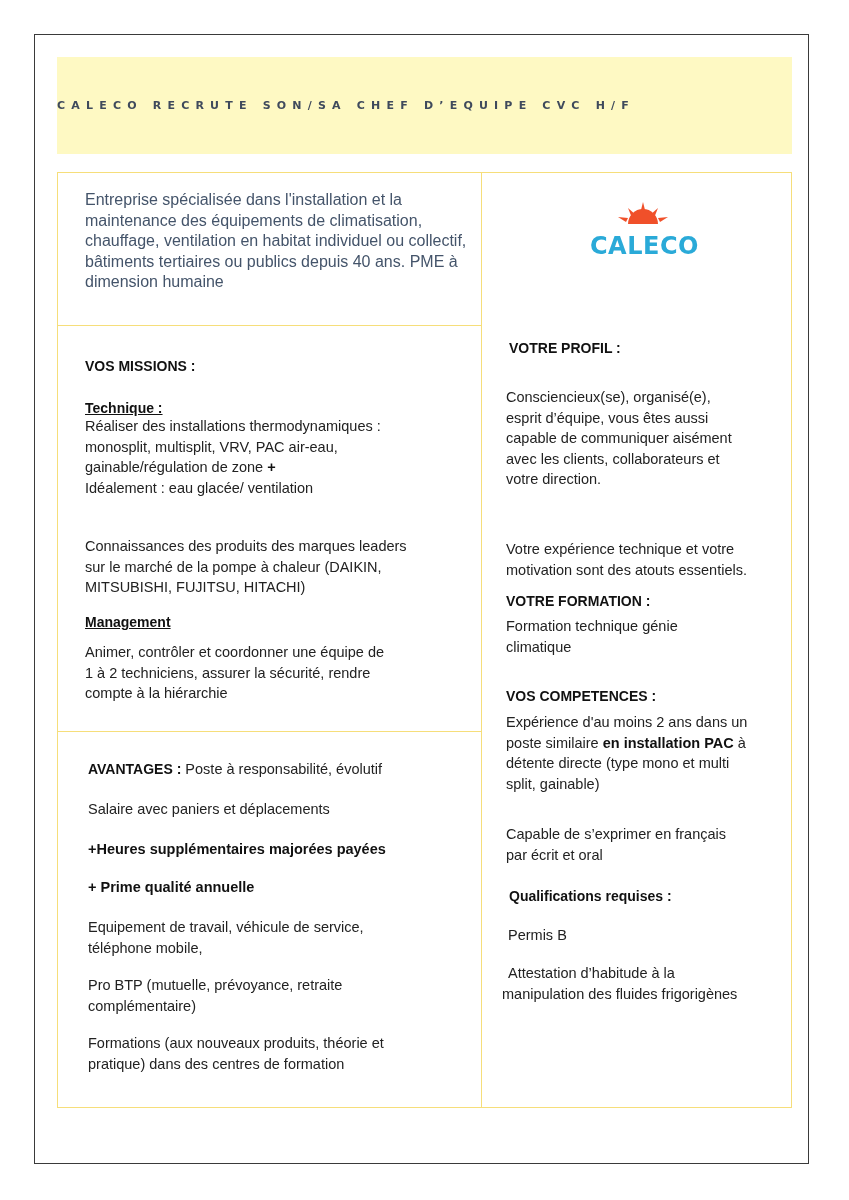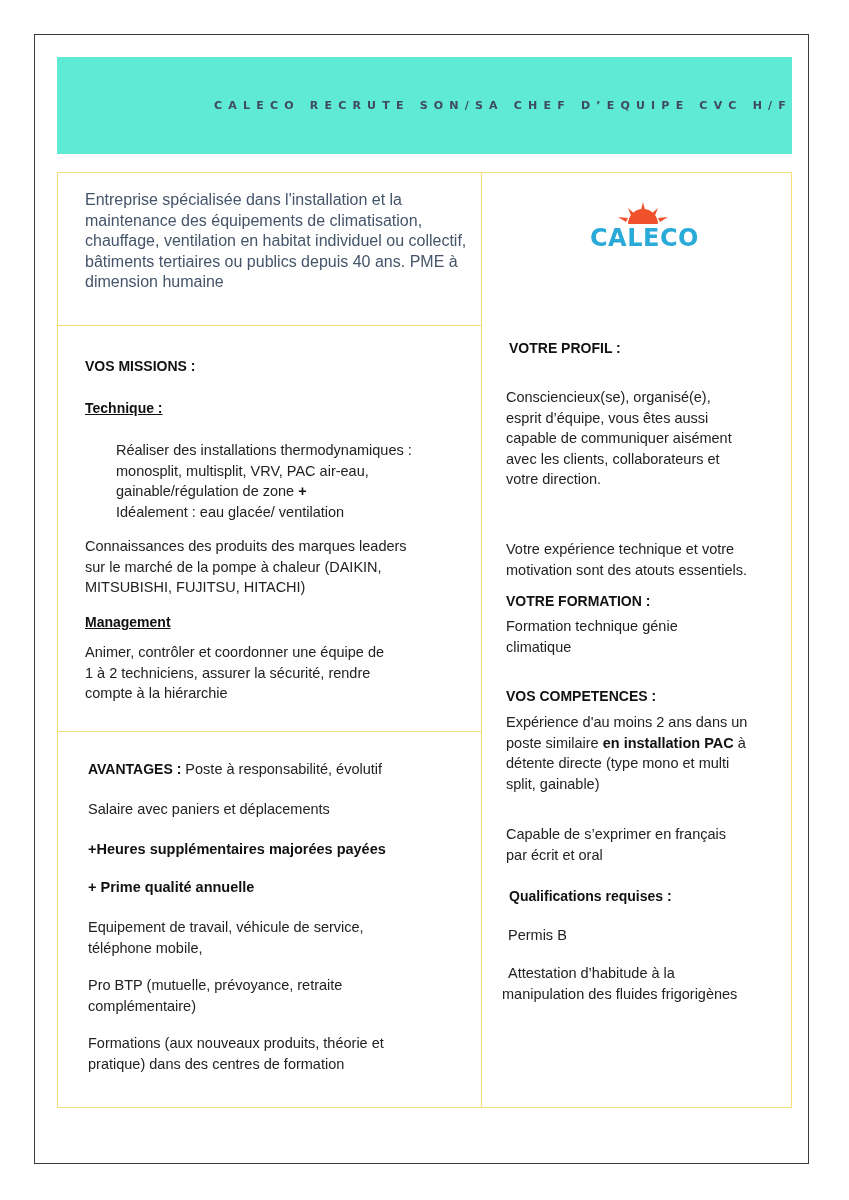--- a/index.html
+++ b/index.html
@@ -1,18 +1,18 @@
 <!DOCTYPE html>
 <html><head>
 <meta charset="utf-8">
 <style>
   html, body { margin: 0; padding: 0; background: #ffffff; }
   body { width: 849px; height: 1200px; position: relative; font-family: "Liberation Sans", sans-serif; color: #222; }
   .page-frame { position: absolute; left: 34px; top: 34px; width: 775px; height: 1130px; border: 1.5px solid #3a3a3a; box-sizing: border-box; }
-  .banner { position: absolute; left: 57px; top: 57px; width: 735px; height: 97px; background: #5eead4; display: flex; align-items: center; justify-content: flex-end; }
+  .banner { position: absolute; left: 57px; top: 57px; width: 735px; height: 97px; background: #fef9c3; display: flex; align-items: center; justify-content: flex-start; }
   .banner-title { font-family: "DejaVu Sans", sans-serif; font-weight: bold; font-size: 11px; letter-spacing: 6.2px; color: #3f4a5c; white-space: nowrap; }
   .panel { position: absolute; border: 1.5px solid #f6de7a; box-sizing: border-box; background: #fff; }
   .left-top { left: 57px; top: 172px; width: 425px; height: 154px; }
   .left-mid { left: 57px; top: 325px; width: 425px; height: 407px; }
   .left-bot { left: 57px; top: 731px; width: 425px; height: 377px; }
   .right { left: 481px; top: 172px; width: 311px; height: 936px; }
   .intro { position: absolute; left: 85px; top: 190px; width: 385px; font-size: 16px; line-height: 20.6px; color: #44546a; }
   .logo { position: absolute; left: 588px; top: 200px; width: 110px; height: 60px; }
   .txt { position: absolute; font-size: 14.5px; line-height: 20.6px; color: #222; }
   .h { font-weight: bold; font-size: 14px; color: #111; }
@@ -39,26 +39,26 @@
   <svg width="110" height="60" viewBox="0 0 110 60">
     <g fill="#f0502a">
       <path d="M40 24 A15 15 0 0 1 70 24 Z"></path>
       <polygon points="55,2 52,14 58,14"></polygon>
       <polygon points="40,8 44,18 48,15"></polygon>
       <polygon points="70,8 62,15 66,18"></polygon>
       <polygon points="30,17 38,22 40,18"></polygon>
       <polygon points="80,17 70,18 72,22"></polygon>
     </g>
   </svg>
-  <div style="position:absolute;left:2px;top:24px;width:106px;text-align:center;font-family:'DejaVu Sans',sans-serif;font-weight:bold;font-size:24px;color:#2aaad8;letter-spacing:0.5px;">CALECO</div>
+  <div style="position:absolute;left:2px;top:32px;width:106px;text-align:center;font-family:'DejaVu Sans',sans-serif;font-weight:bold;font-size:24px;color:#2aaad8;letter-spacing:0.5px;">CALECO</div>
 </div>
 
 <div class="txt h" style="left:85px;top:356px;">VOS MISSIONS :</div>
 <div class="txt u" style="left:85px;top:398px;">Technique :</div>
-<div class="txt" style="left:85px;top:440px;margin-left:31px;">
+<div class="txt" style="left:85px;top:416px;">
   <div>Réaliser des installations thermodynamiques :</div>
   <div>monosplit, multisplit, VRV, PAC air-eau,</div>
   <div><span>gainable/régulation de zone</span> <span class="b">+</span></div>
   <div>Idéalement : eau glacée/ ventilation</div>
 </div>
 <div class="txt" style="left:85px;top:536px;">
   <div>Connaissances des produits des marques leaders</div>
   <div>sur le marché de la pompe à chaleur (DAIKIN,</div>
   <div>MITSUBISHI, FUJITSU, HITACHI)</div>
 </div>

